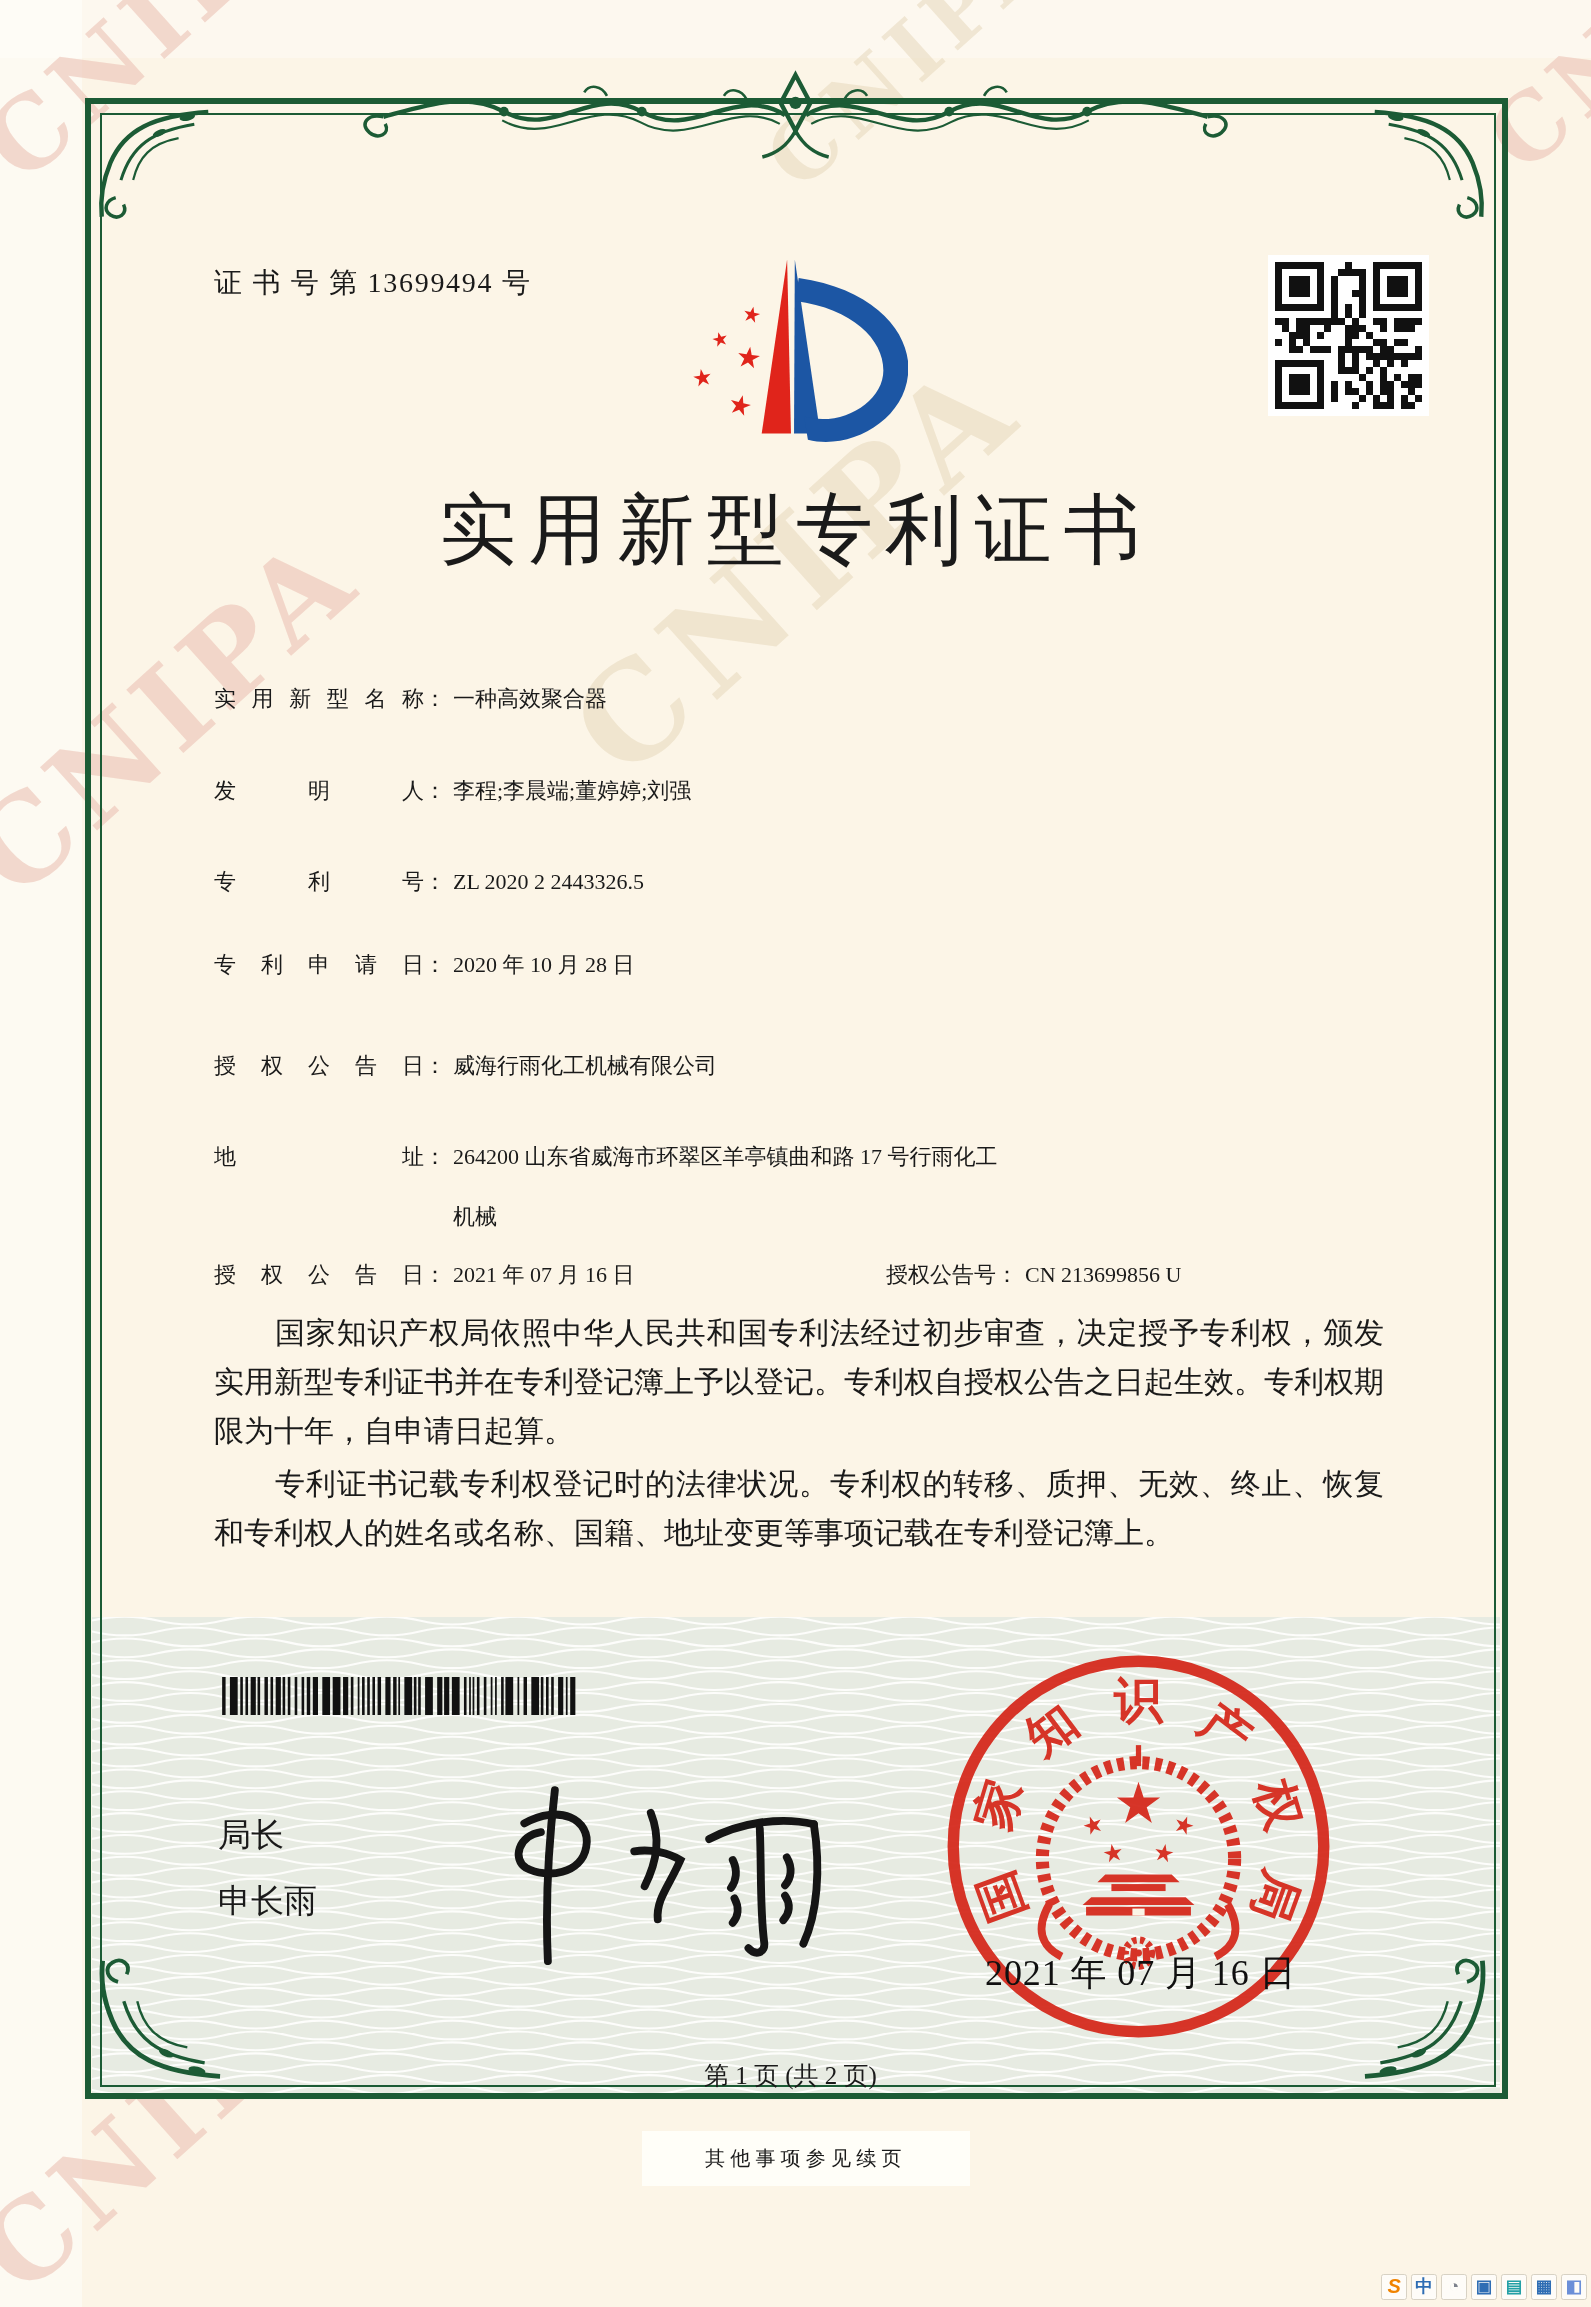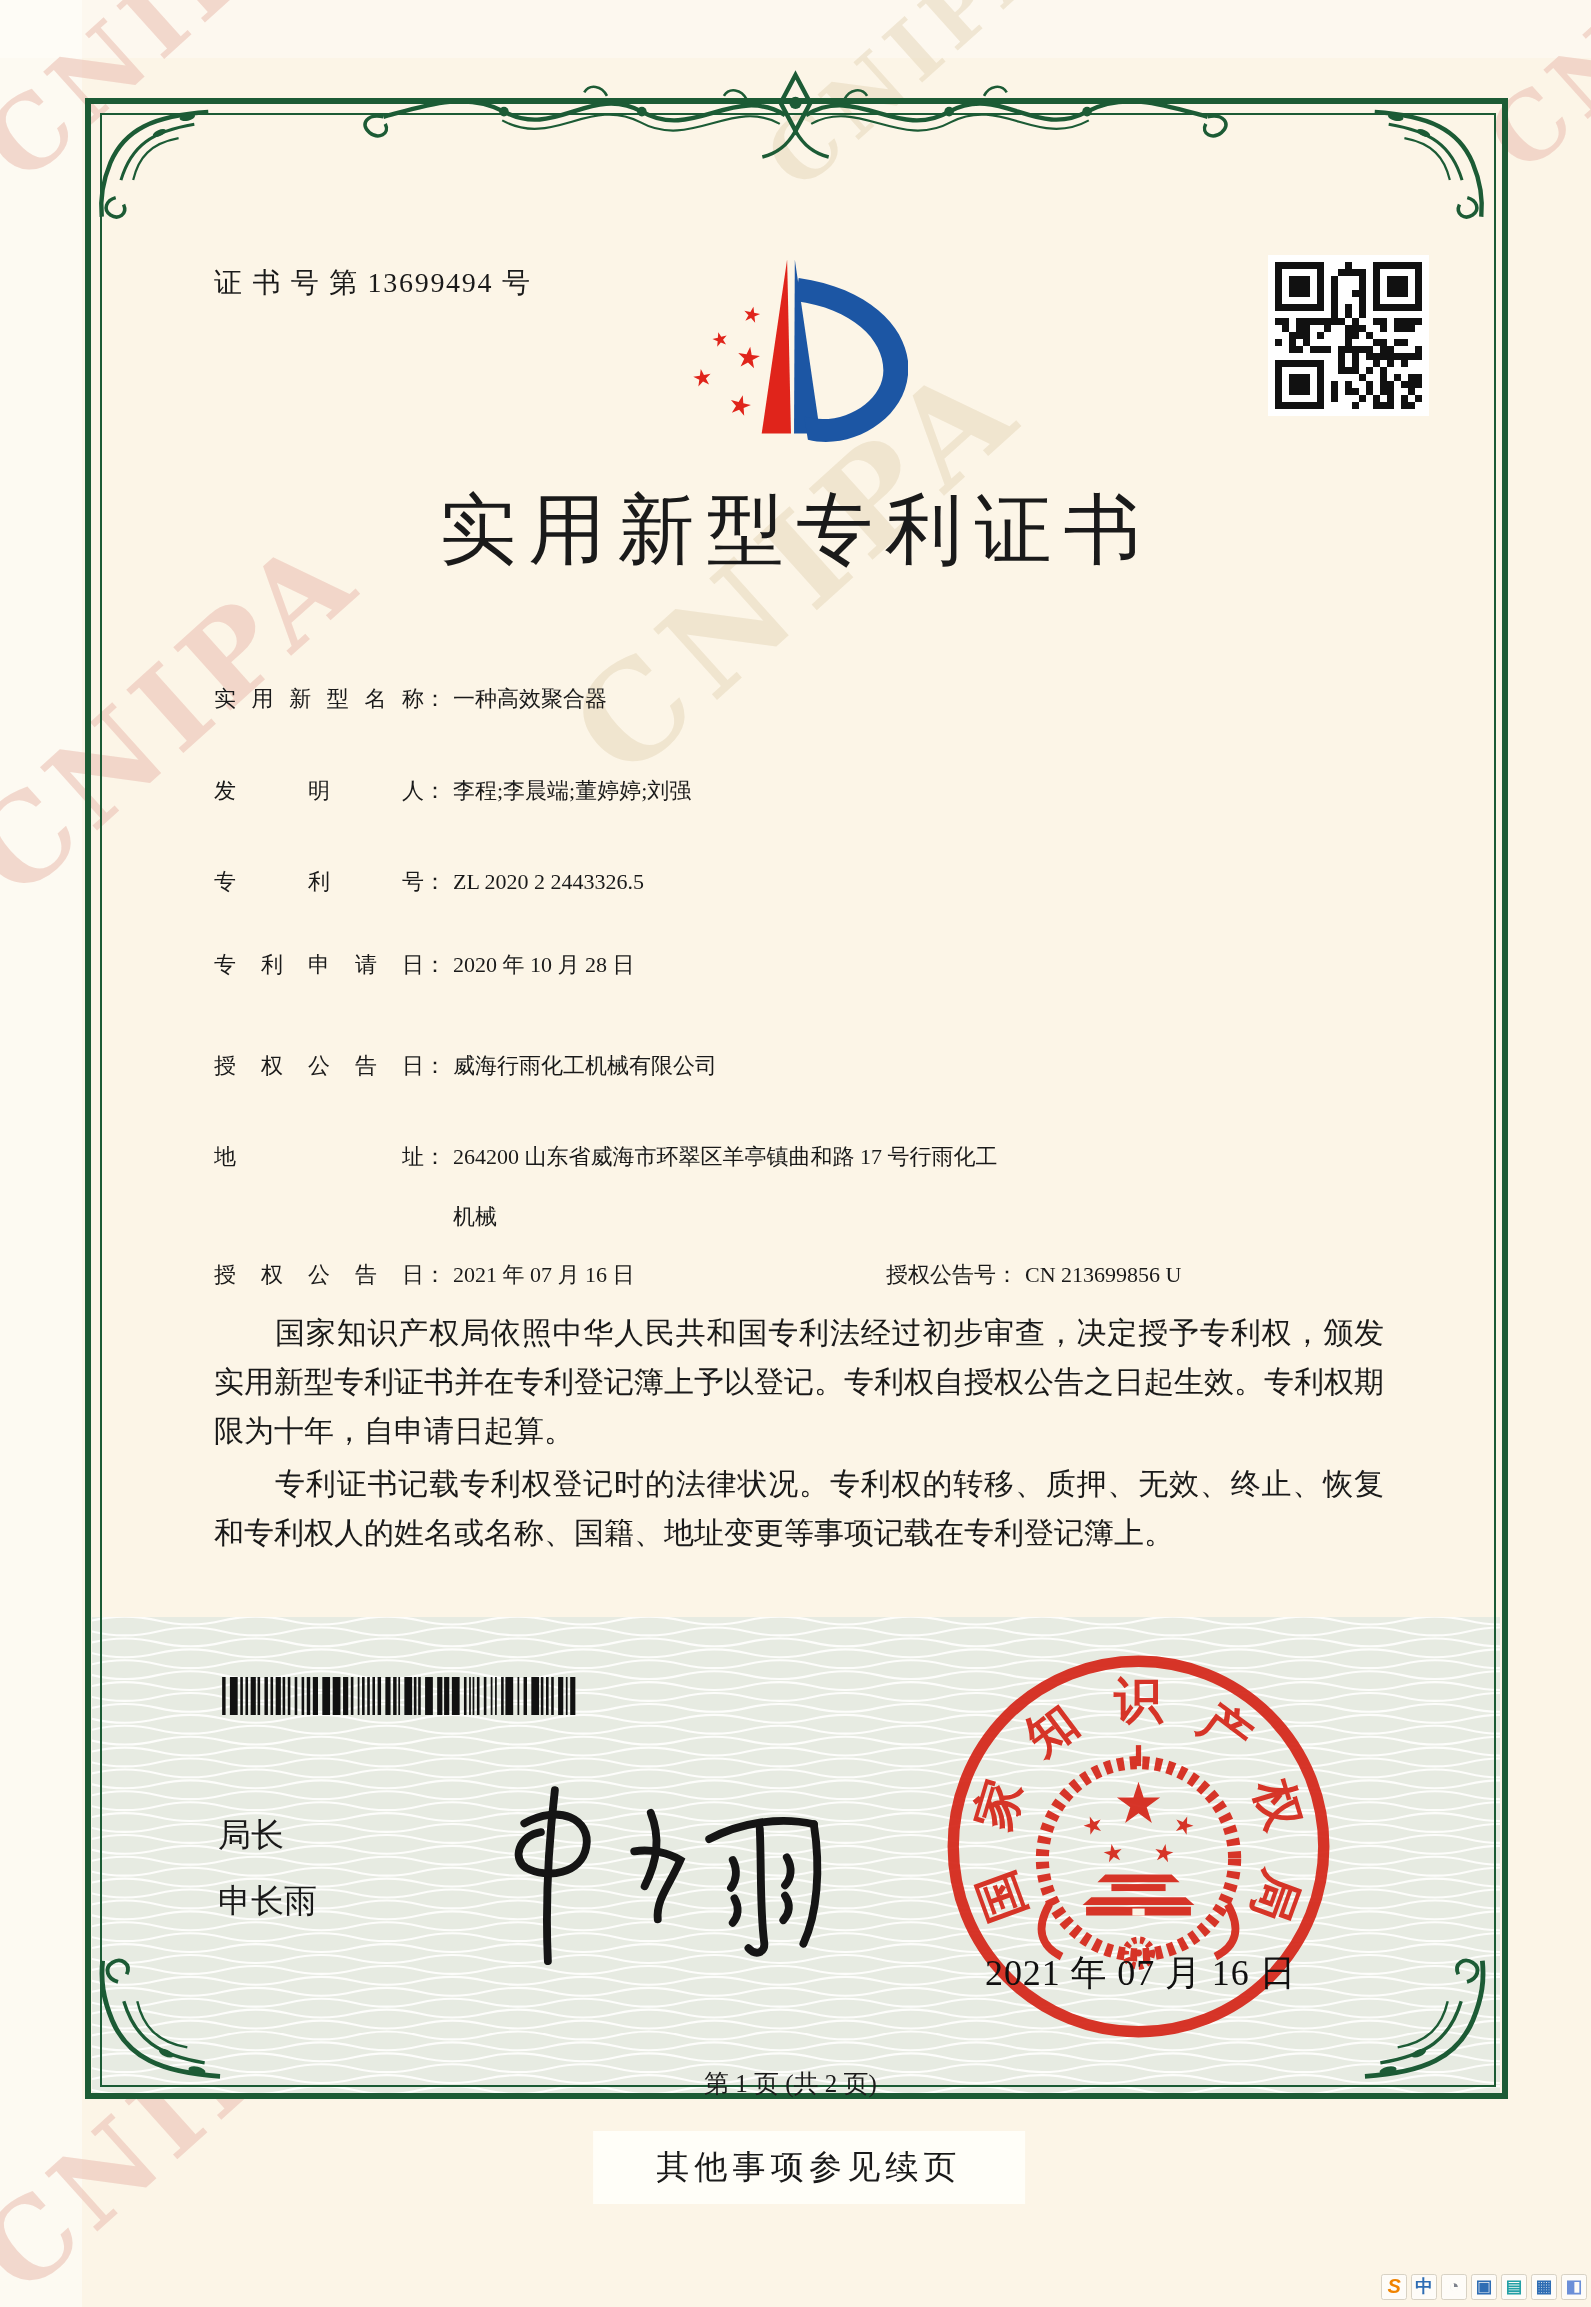--- a/index.html
+++ b/index.html
@@ -52,23 +52,23 @@
   .body-text p + p{margin-top:4px;}
 
   .barcode{position:absolute;left:220px;top:1677px;z-index:5;}
   .sig-title{position:absolute;left:218px;top:1813px;font-size:33px;z-index:5;}
   .sig-name{position:absolute;left:218px;top:1879px;font-size:33px;z-index:5;}
   .sig-svg{position:absolute;left:472px;top:1755px;z-index:5;}
 
   .seal{position:absolute;left:941px;top:1649px;z-index:5;opacity:.94;}
   .seal-date{position:absolute;left:985px;top:1949px;font-size:36px;letter-spacing:0.9px;z-index:6;color:#101010;}
 
-  .page-info{position:absolute;left:85px;top:2059px;width:1411px;text-align:center;font-size:25px;z-index:5;margin-top:8px;}
+  .page-info{position:absolute;left:85px;top:2059px;width:1411px;text-align:center;font-size:25px;z-index:5;}
   .footer-note{position:absolute;left:50%;top:2131px;transform:translateX(-47%);background:#fffef8;
-               padding:14px 63px;font-size:33px;letter-spacing:5.2px;z-index:2;}
+               padding:14px 63px;font-size:20px;letter-spacing:5.2px;z-index:2;}
 
   .taskbar{position:absolute;right:5.2px;top:2274px;display:flex;gap:4.4px;z-index:6;align-items:center;}
   .tbi{display:inline-block;width:23.6px;height:23.6px;line-height:23.6px;text-align:center;font-size:17.5px;
        font-family:"Liberation Sans", sans-serif;font-weight:bold;background:rgba(255,255,255,.7);
        border:0.9px solid #d8d2c4;border-radius:2.6px;}
   .tbi:nth-child(1){color:#f08300;font-style:italic;font-size:20px;}
   .tbi:nth-child(2){color:#2e6db4;}
   .tbi:nth-child(3){color:#7d828c;}
   .tbi:nth-child(4){color:#2e6db4;}
   .tbi:nth-child(5){color:#24a0a6;}

